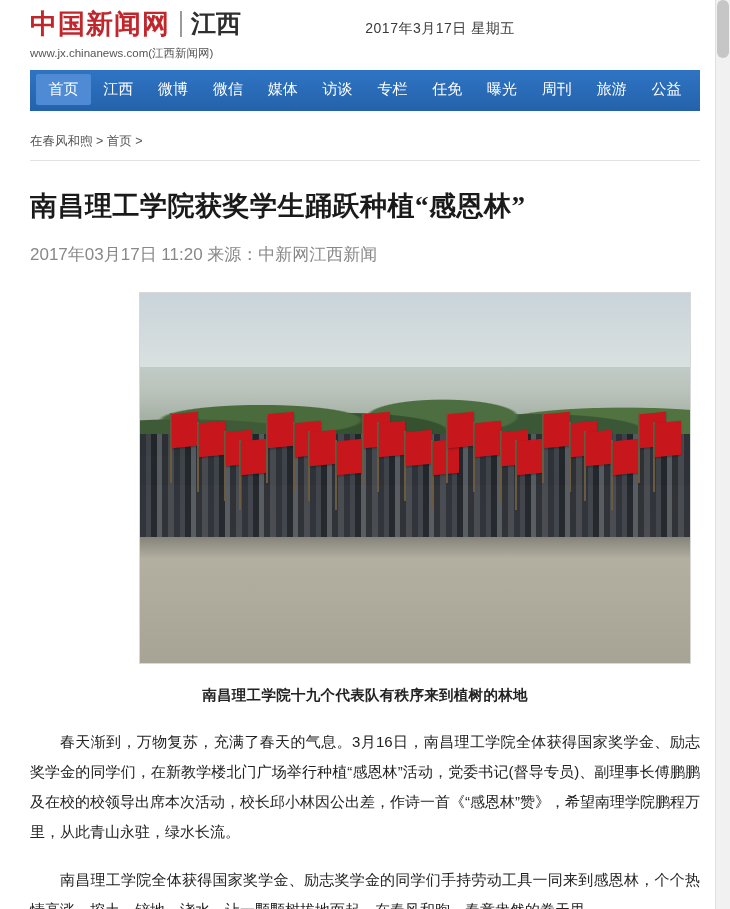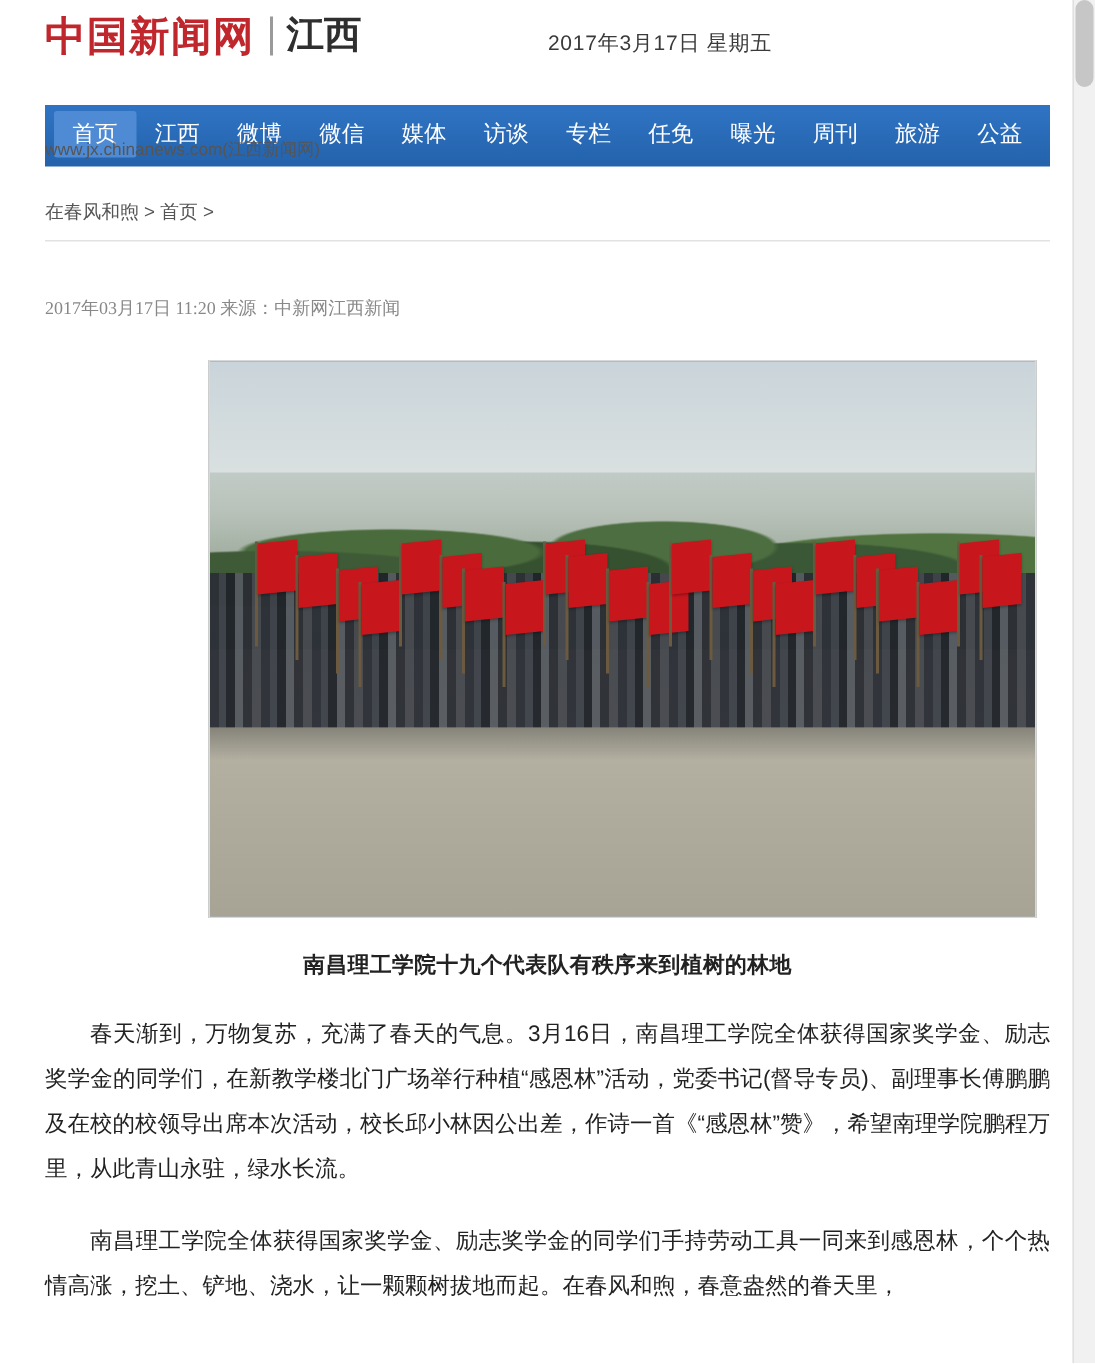--- a/index.html
+++ b/index.html
@@ -22,21 +22,20 @@
     position: relative;
     height: 68px;
     padding: 8px 20px 0 30px;
     display: flex;
     align-items: flex-start;
   }
   .brand-block {
     display: flex;
     flex-direction: column;
     width: 280px;
-    gap: 46px;
   }
   .brand-row {
     display: flex;
     align-items: center;
   }
   .brand-logo {
     font-family: "Liberation Serif", serif;
     font-weight: bold;
     font-size: 27px;
     color: #C0272D;
@@ -118,24 +117,23 @@
   .article-title {
     font-family: "Liberation Serif", serif;
     font-weight: bold;
     font-size: 27px;
     color: #1a1a1a;
     line-height: 38px;
     margin: 26px 0 0 0;
     letter-spacing: 0.5px;
   }
   .article-meta {
-    margin-top: 36px;
-    font-size: 12px;
+    margin-top: 18px;
+    font-size: 17px;
     color: #888888;
-    font-family: Liberation Serif, serif;
   }
   .figure {
     margin: 26px auto 0 auto;
     width: 452px;
   }
   .figure-img {
     width: 552px;
     height: 372px;
     display: block;
     border: 1px solid #d8d8d8;
@@ -260,20 +258,21 @@
 
   <div class="content">
 
     <div class="breadcrumb">
       <span>在春风和煦</span>
       <span>&gt;</span>
       <a href="#">首页</a>
       <span>&gt;</span>
     </div>
 
+    <h1 class="article-title">南昌理工学院获奖学生踊跃种植“感恩林”</h1>
 
     <div class="article-meta">2017年03月17日 11:20  来源：中新网江西新闻</div>
 
     <div class="figure">
       <div class="figure-img">
         <div class="ph sky"></div>
         <div class="ph trees"></div>
         <div class="ph ground"></div>
         <div class="ph crowd"></div>
         <div class="ph shadowline"></div>

